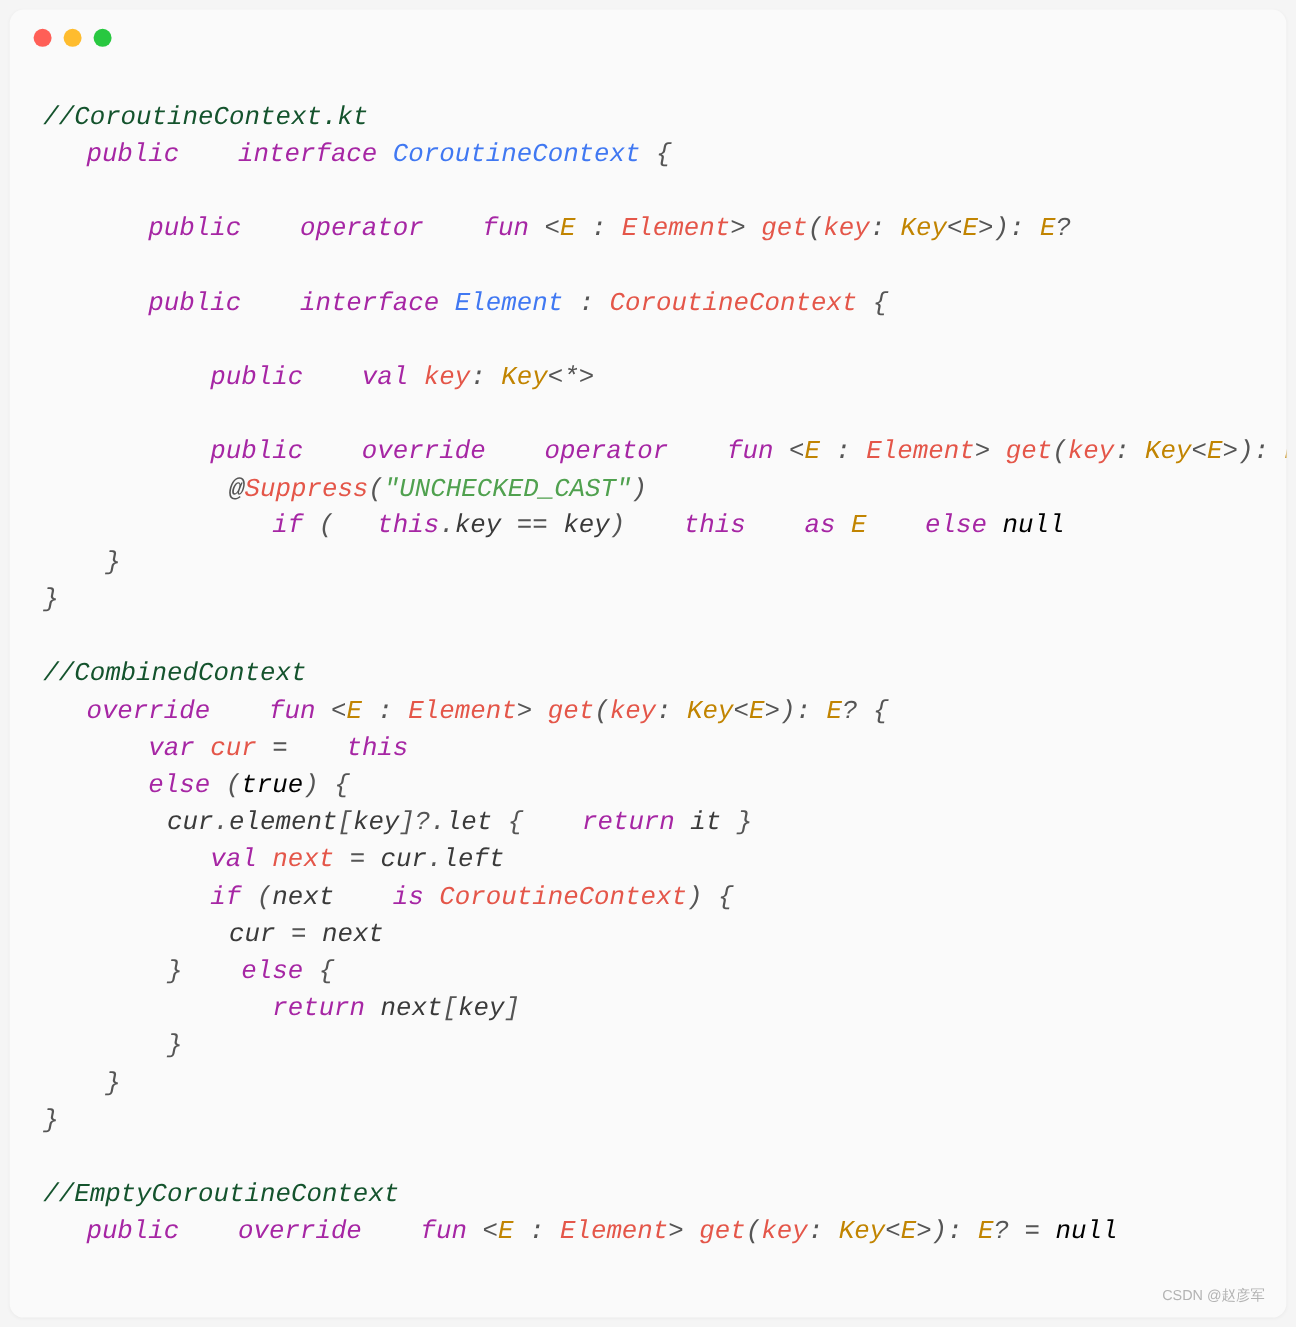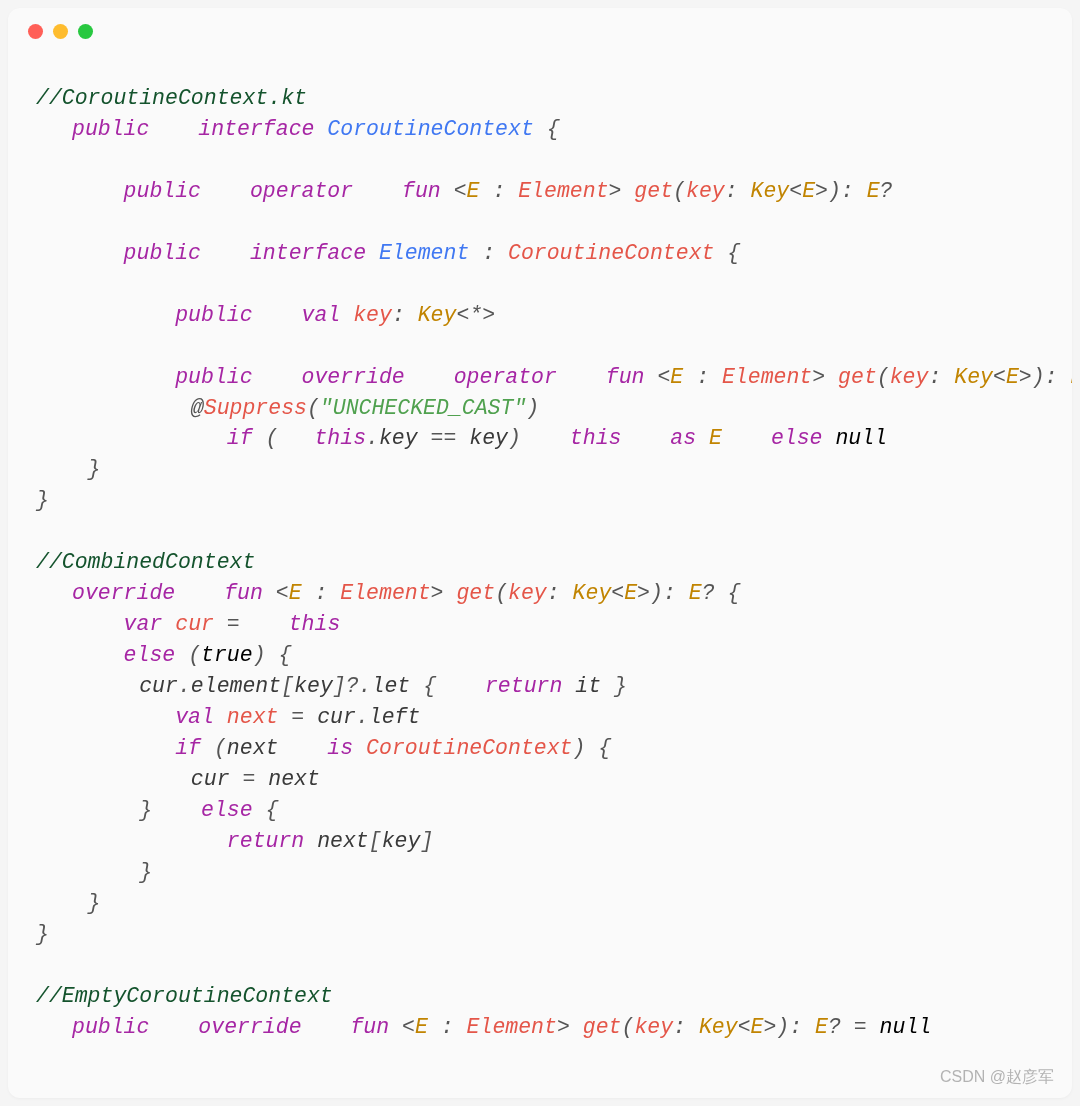--- a/index.html
+++ b/index.html
@@ -55,21 +55,21 @@
   .c-punc { color: #555; }
   .c-op { color: #555; }
   .c-const { color: #000000; }
   .c-id { color: #3a3a3a; }
   .watermark {
     position: absolute;
     right: 18px;
     bottom: 10px;
     color: rgba(120,120,120,0.55);
     font-family: -apple-system, "Segoe UI", sans-serif;
-    font-size: 16px;
+    font-size: 12px;
     font-style: normal;
   }
 </style>
 </head>
 <body>
 
 <div class="window">
   <div class="titlebar">
     <div class="dot red"></div>
     <div class="dot yellow"></div>

